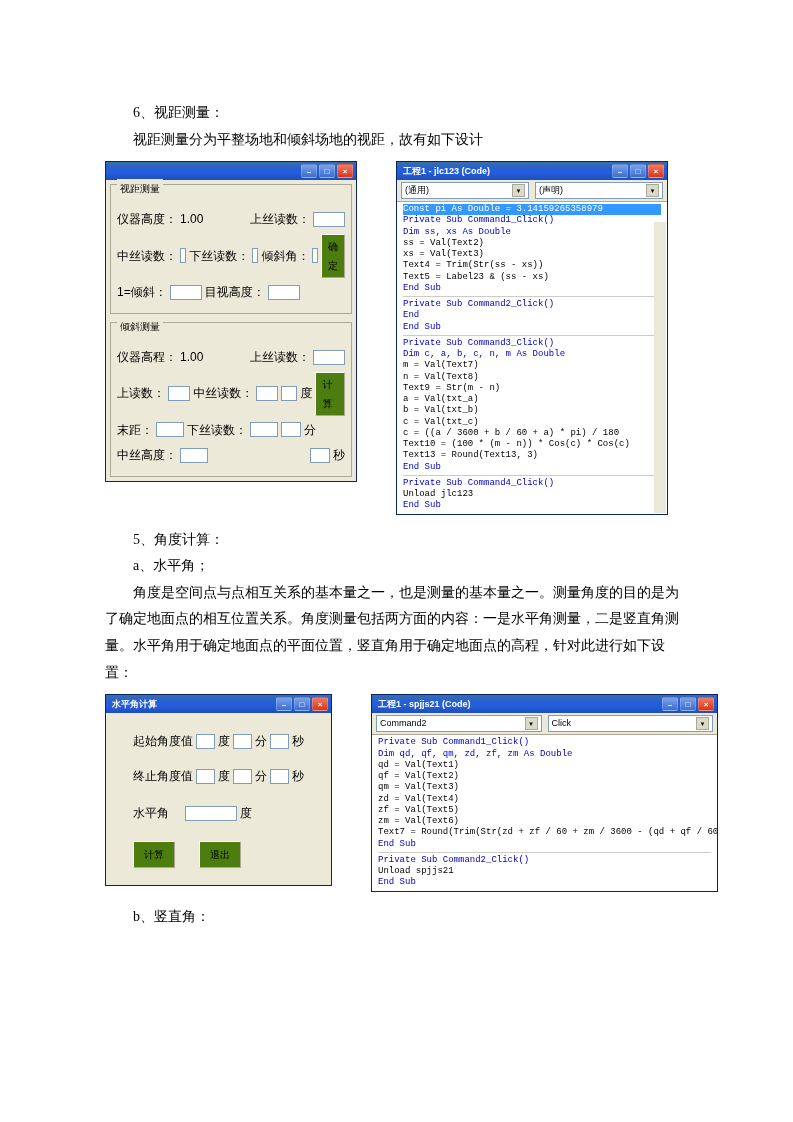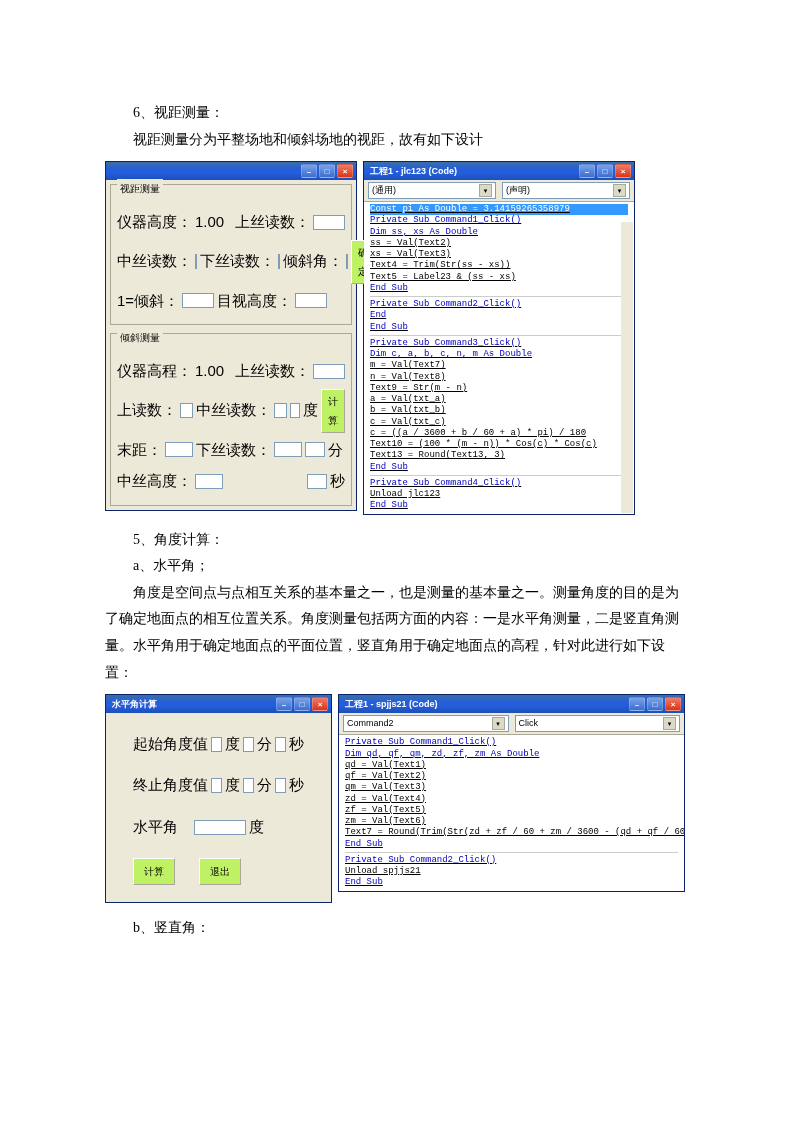--- a/index.html
+++ b/index.html
@@ -57,39 +57,39 @@
     position: relative;
   }
   .groupbox .legend {
     position: absolute;
     top: -6px; left: 6px;
     background: #ece9d8;
     padding: 0 3px;
     font-size: 10px;
   }
   .row { display: flex; align-items: center; gap: 3px; margin: 3px 0; }
-  .lab { font-size: 15px; white-space: nowrap; }
+  .lab { font-size: 12px; white-space: nowrap; }
   .inp {
     height: 13px;
     background: #fff;
     border: 1px solid #7f9db9;
     font-size: 9px;
   }
   .btn3d {
-    background: #bef264;
+    background: #4d7c0f;
     border: 1px solid #aca899;
     border-top-color: #fff;
     border-left-color: #fff;
     font-size: 10px;
     padding: 3px 10px;
     cursor: default;
   }
 
   
-  .codewin { background: #f9a8d4; }
+  .codewin { background: #f9a8d4; margin-left: 33px; }
   .codewin .toolbar {
     background: #ece9d8;
     padding: 2px 4px;
     display: flex; gap: 6px;
     border-bottom: 1px solid #aca899;
   }
   .dd {
     flex: 1;
     background: #fff;
     border: 1px solid #7f9db9;
@@ -108,21 +108,20 @@
     font-size: 7px;
   }
   .code-body {
     padding: 2px 6px;
     background: #fff;
     font-family: "Courier New", monospace;
     font-size: 9px;
     line-height: 1.25;
     white-space: pre;
     overflow: hidden;
-    text-decoration: underline;
   }
   .kw { color: #0000c0; }
   .hl { background: #3399ff; color: #fff; }
   .sep { border: none; border-top: 1px solid #ccc; margin: 2px 0; }
   .scroll-v {
     position: absolute; right: 1px; top: 20px; bottom: 1px; width: 12px;
     background: #ece9d8;
   }
   .codewin-wrap { position: relative; flex: 1; }
 </style>

